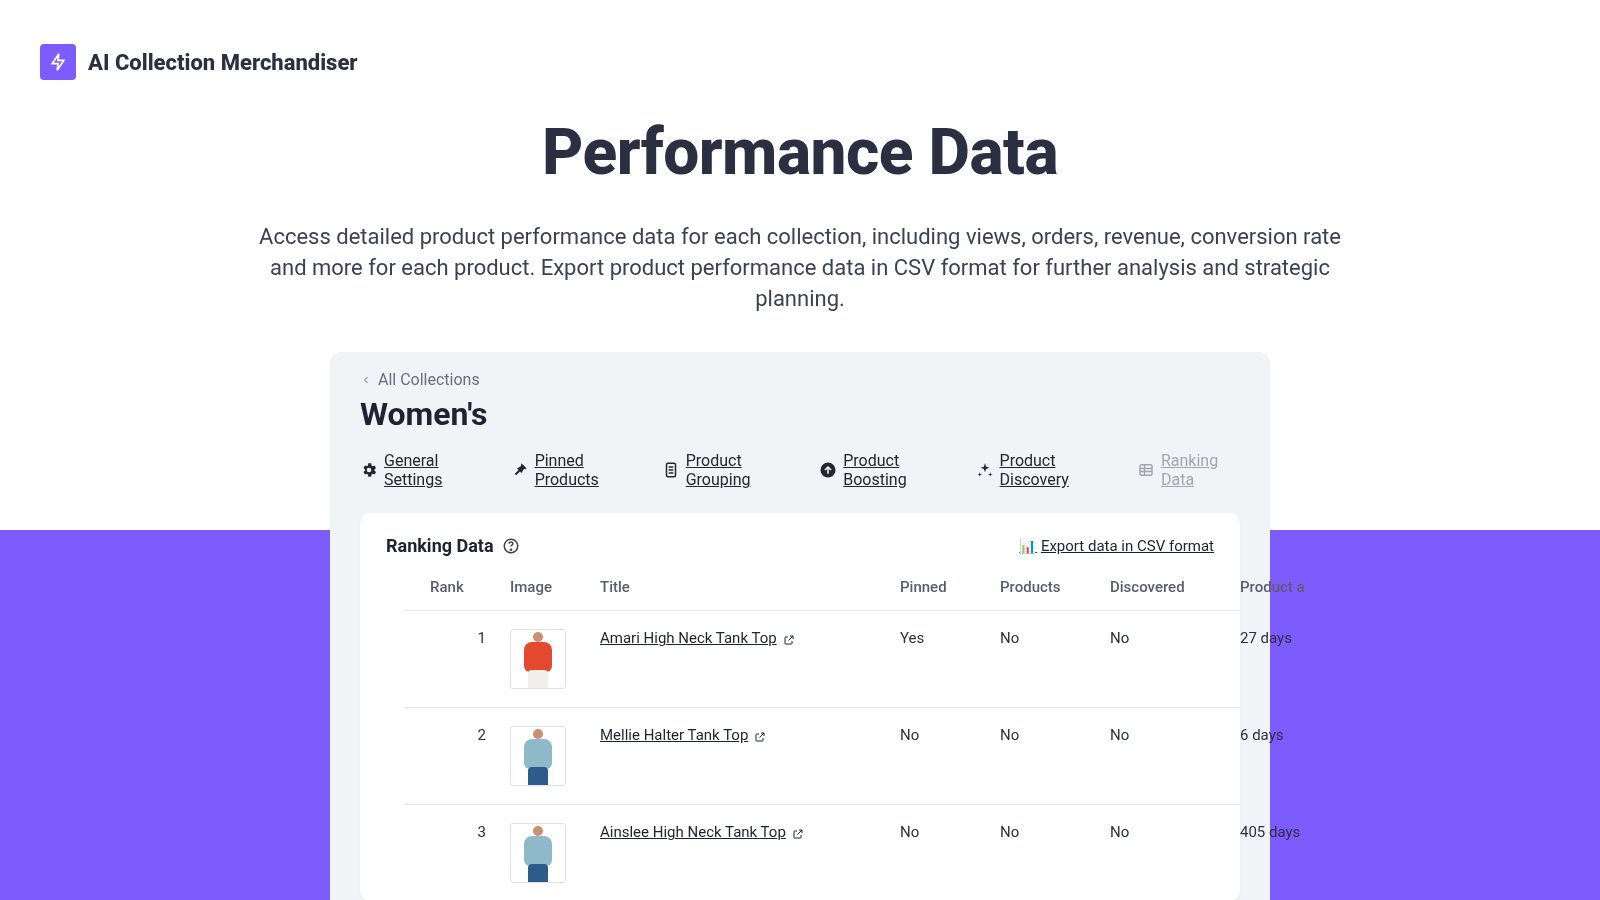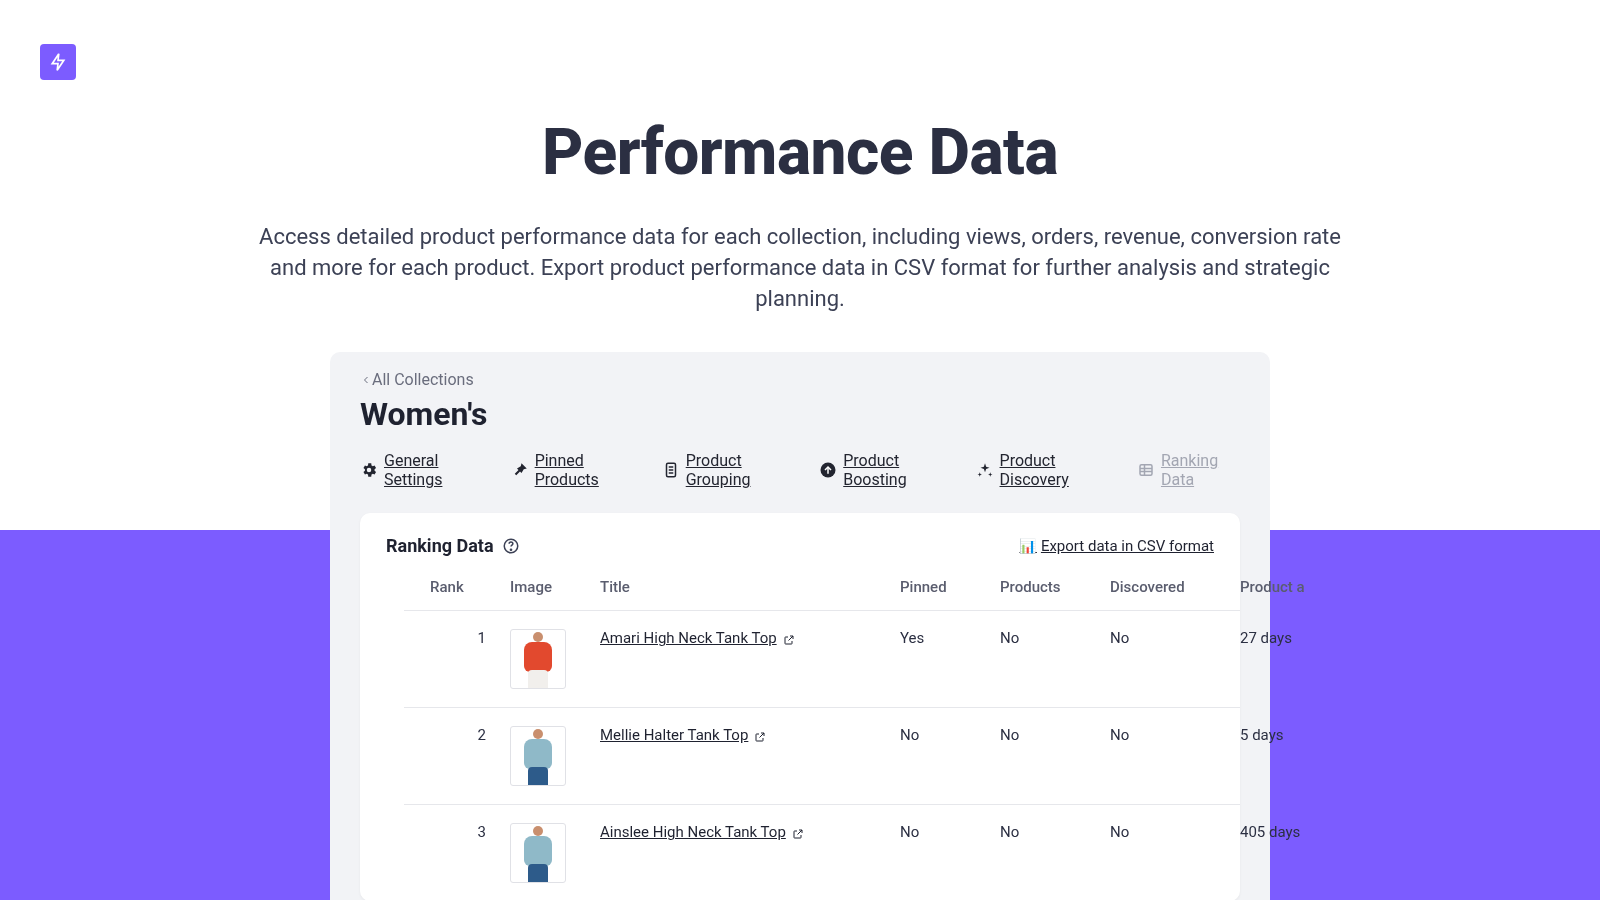--- a/index.html
+++ b/index.html
@@ -69,21 +69,21 @@
     margin: 38px auto 0;
     width: 940px;
     z-index: 1;
   }
   .panel {
     background: var(--panel-bg);
     border-radius: 10px 10px 0 0;
     padding: 18px 30px 0;
   }
   .breadcrumb {
-    display:flex;align-items:center;gap:0;
+    display:flex;align-items:center;gap:6px;
     font-size:16px;color:#6a6d7d;cursor:pointer;
   }
   .breadcrumb svg{width:12px;height:12px;stroke:#6a6d7d;stroke-width:2;fill:none;}
   .collection-title {
     margin: 6px 0 18px;
     font-size: 32px;
     font-weight: 700;
     color:#1f2230;
   }
   .tabs {
@@ -158,20 +158,21 @@
 </style>
 </head>
 <body>
 
 <div class="topbar">
   <div class="logo-tile">
     <svg viewBox="0 0 24 24">
         <polyline points="13 2 5 14 12 14 11 22 19 10 12 10 13 2"></polyline>
       </svg>
   </div>
+  <div class="app-title">AI Collection Merchandiser</div>
 </div>
 
 <div class="hero">
   <h1>Performance Data</h1>
   <p>Access detailed product performance data for each collection, including views, orders, revenue, conversion rate and more for each product. Export product performance data in CSV format for further analysis and strategic planning.</p>
 </div>
 
 <div class="purple-band"></div>
 
 <div class="screenshot-wrap">
@@ -313,21 +314,21 @@
           <a href="#">Mellie Halter Tank Top</a>
           <span class="ext-icon"><svg viewBox="0 0 24 24">
                 <path d="M14 4h6v6"></path>
                 <path d="M20 4l-9 9"></path>
                 <path d="M18 14v5a1 1 0 01-1 1H5a1 1 0 01-1-1V7a1 1 0 011-1h5"></path>
               </svg></span>
         </div>
         <div>No</div>
         <div>No</div>
         <div>No</div>
-        <div>5 days</div>
+        <div>6 days</div>
       </div>
 
       <div class="table-row" style="border-bottom:none;">
         <div class="col-rank">3</div>
         <div>
           <div class="thumb">
             <div class="fig">
                 <div class="hair"></div>
                 <div class="head"></div>
                 <div class="body c-blue"></div>

